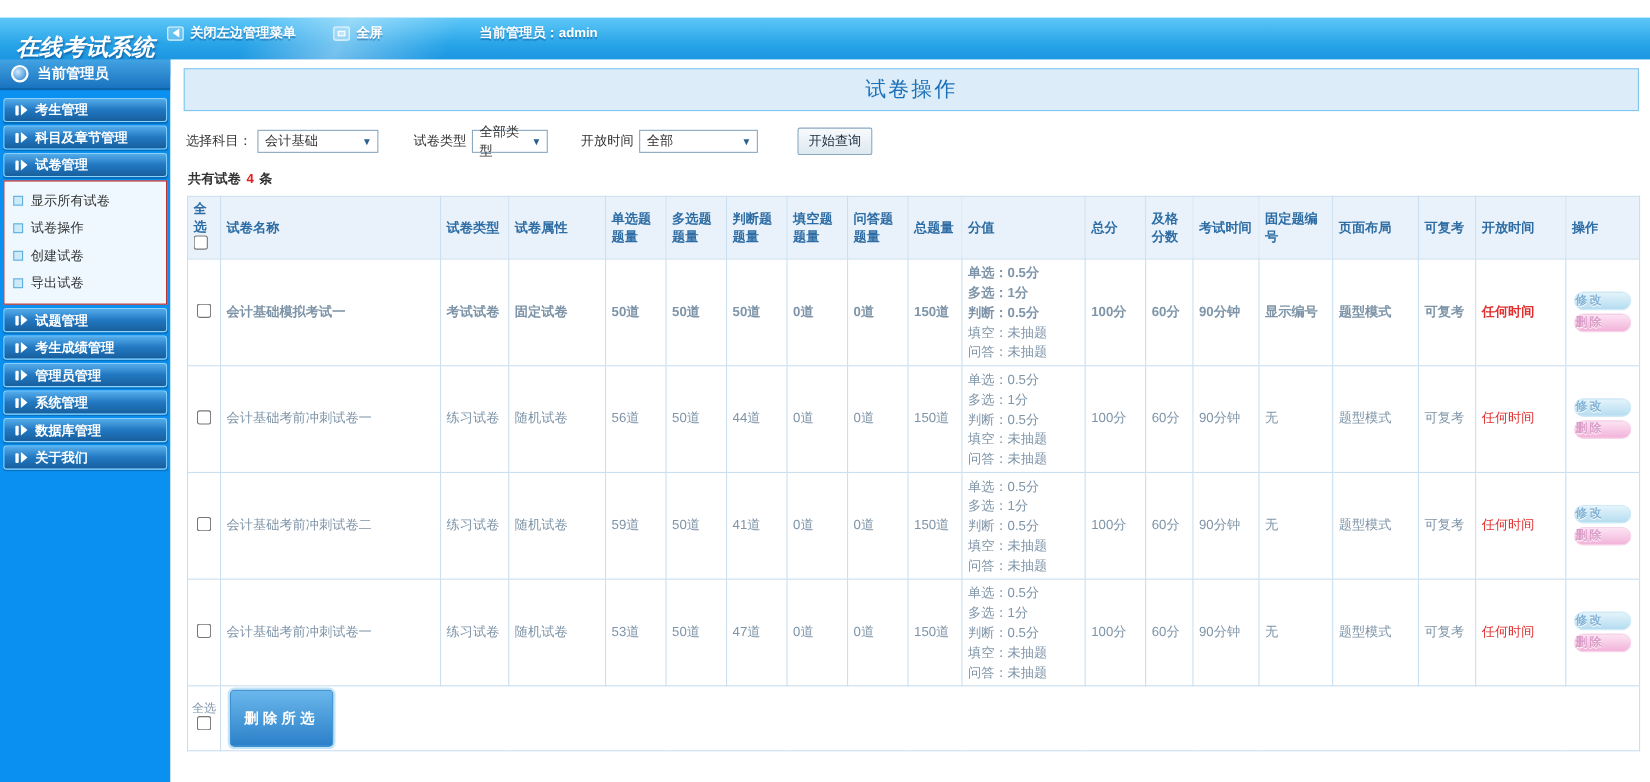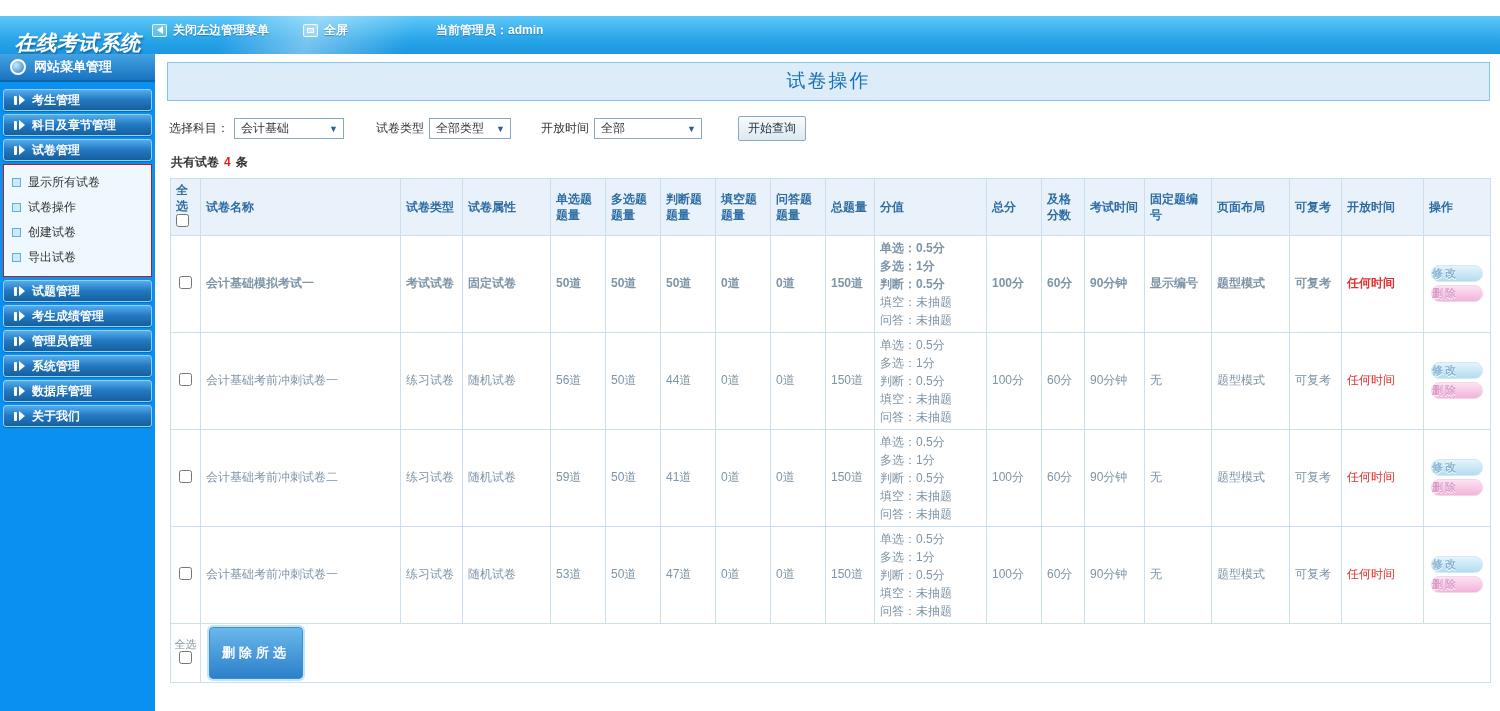--- a/index.html
+++ b/index.html
@@ -147,21 +147,21 @@
         </span>
       <span class="tb-label">全屏</span>
     </div>
     <div class="admin-label" style="margin-left:88px">当前管理员：admin</div>
   </div>
 </div>
 
 <div id="sidebar">
   <div class="side-header">
     <span class="side-circle"></span>
-    <span>网站菜单管理</span>
+    <span>当前管理员</span>
   </div>
   <div id="side-menu">
       <div class="menu-btn">
         <span class="menu-icon">
           <span class="mi-bar"></span>
           <span class="mi-tri"></span>
         </span>
         <span>考生管理</span>
       </div>
       <div class="menu-btn">
@@ -244,21 +244,21 @@
 <div id="main">
   <div class="title-bar">试卷操作</div>
 
   <div class="filter-row">
     <span class="filter-label">选择科目：</span>
     <span class="select-box" style="width:110px">
       <span>会计基础</span>
       <span class="sel-arrow">▼</span>
     </span>
     <span class="filter-label gap1">试卷类型</span>
-    <span class="select-box" style="width:82px">
+    <span class="select-box" style="width:69px">
       <span>全部类型</span>
       <span class="sel-arrow">▼</span>
     </span>
     <span class="filter-label gap2">开放时间</span>
     <span class="select-box" style="width:108px">
       <span>全部</span>
       <span class="sel-arrow">▼</span>
     </span>
     <button class="query-btn">开始查询</button>
   </div>

